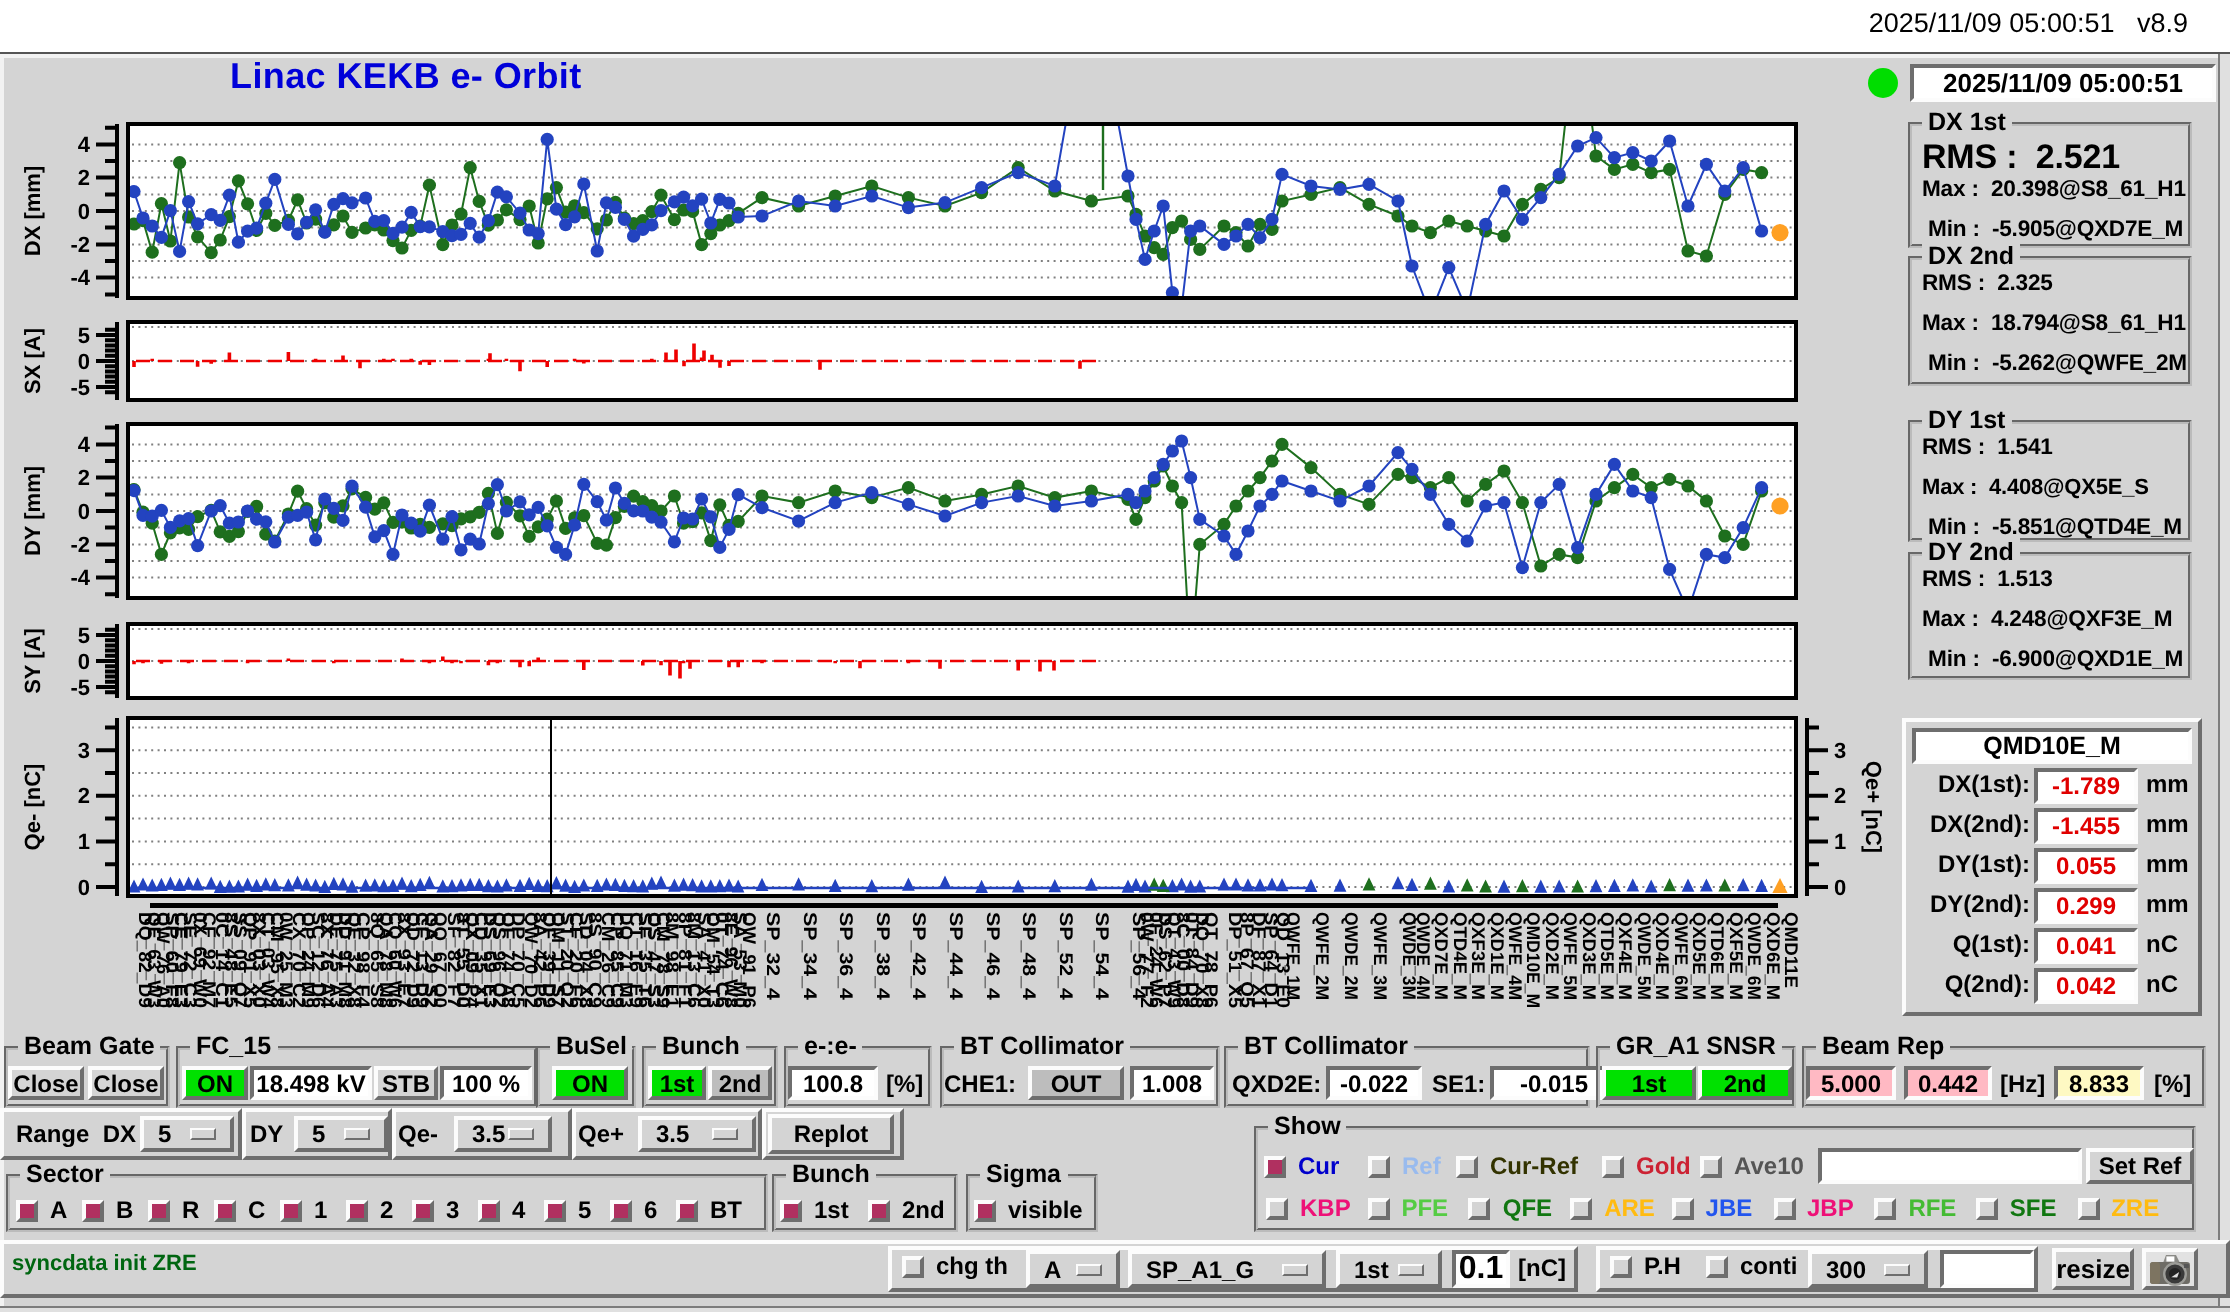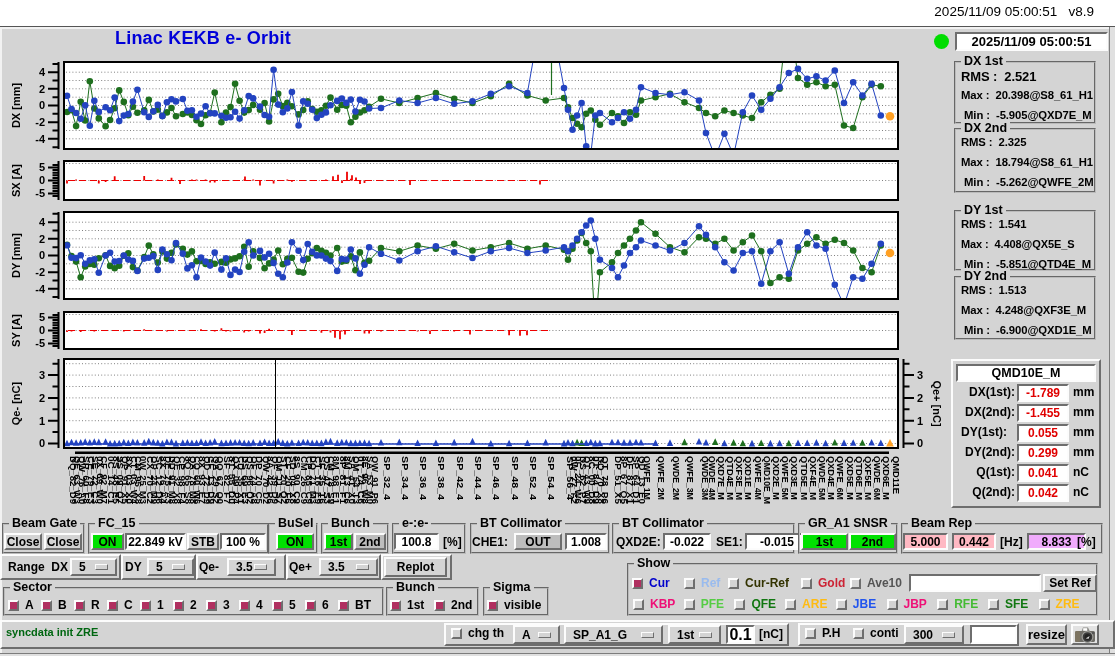--- a/index.html
+++ b/index.html
@@ -697,21 +697,21 @@
       <text transform="translate(20,180.5) rotate(-90)" text-anchor="middle">SX [A]</text>
       <text transform="translate(20,255.5) rotate(-90)" text-anchor="middle">DY [mm]</text>
       <text transform="translate(20,330.5) rotate(-90)" text-anchor="middle">SY [A]</text>
       <text transform="translate(20,403.5) rotate(-90)" text-anchor="middle">Qe- [nC]</text>
       <text transform="translate(933,403.5) rotate(90)" text-anchor="middle">Qe+ [nC]</text>
     </g>
     <rect x="75" y="451.5" width="814" height="2.5" fill="#000"></rect>
   </svg>
 <div class="grp" style="left:954px;top:61px;width:142px;height:63px">
     <span>DX 1st</span>
-    <div class="lbl" style="left:5px;top:6px;width:112px;font-size:13px;letter-spacing:-0.1px">RMS :&nbsp; 2.521</div>
+    <div class="lbl" style="left:5px;top:6px;width:112px;font-size:17px;letter-spacing:-0.1px">RMS :&nbsp; 2.521</div>
     <div class="lbl" style="left:5px;top:26px;width:134px;font-size:11.3px;letter-spacing:-0.1px">Max :&nbsp; 20.398@S8_61_H1</div>
     <div class="lbl" style="left:5px;top:46px;width:134px;font-size:11.3px;letter-spacing:-0.1px">&nbsp;Min :&nbsp; -5.905@QXD7E_M</div>
   </div>
 <div class="grp" style="left:954px;top:128px;width:142px;height:65px">
     <span>DX 2nd</span>
     <div class="lbl" style="left:5px;top:6px;width:134px;font-size:11.3px;letter-spacing:-0.1px">RMS :&nbsp; 2.325</div>
     <div class="lbl" style="left:5px;top:26px;width:134px;font-size:11.3px;letter-spacing:-0.1px">Max :&nbsp; 18.794@S8_61_H1</div>
     <div class="lbl" style="left:5px;top:46px;width:134px;font-size:11.3px;letter-spacing:-0.1px">&nbsp;Min :&nbsp; -5.262@QWFE_2M</div>
   </div>
 <div class="grp" style="left:954px;top:210px;width:142px;height:61px">
@@ -727,21 +727,21 @@
     <div class="lbl" style="left:5px;top:46px;width:134px;font-size:11.3px;letter-spacing:-0.1px">&nbsp;Min :&nbsp; -6.900@QXD1E_M</div>
   </div>
 <div class="abs raised" style="left:951px;top:359px;width:150px;height:149px">
     <div class="val" style="left:3px;top:3px;width:140px;height:18px;font-size:12.5px">QMD10E_M</div>
     <div class="lbl" style="left:0;top:24px;width:62px;text-align:right;font-size:12px">DX(1st):</div>
     <div class="val" style="left:64px;top:23px;width:52px;height:18px;color:#e00000;font-size:12px">-1.789</div>
     <div class="lbl" style="left:120px;top:24px;font-size:12px">mm</div>
     <div class="lbl" style="left:0;top:44px;width:62px;text-align:right;font-size:12px">DX(2nd):</div>
     <div class="val" style="left:64px;top:43px;width:52px;height:18px;color:#e00000;font-size:12px">-1.455</div>
     <div class="lbl" style="left:120px;top:44px;font-size:12px">mm</div>
-    <div class="lbl" style="left:0;top:64px;width:62px;text-align:center;font-size:12px">DY(1st):</div>
+    <div class="lbl" style="left:0;top:64px;width:62px;text-align:right;font-size:12px">DY(1st):</div>
     <div class="val" style="left:64px;top:63px;width:52px;height:18px;color:#e00000;font-size:12px">0.055</div>
     <div class="lbl" style="left:120px;top:64px;font-size:12px">mm</div>
     <div class="lbl" style="left:0;top:84px;width:62px;text-align:right;font-size:12px">DY(2nd):</div>
     <div class="val" style="left:64px;top:83px;width:52px;height:18px;color:#e00000;font-size:12px">0.299</div>
     <div class="lbl" style="left:120px;top:84px;font-size:12px">mm</div>
     <div class="lbl" style="left:0;top:104px;width:62px;text-align:right;font-size:12px">Q(1st):</div>
     <div class="val" style="left:64px;top:103px;width:52px;height:18px;color:#e00000;font-size:12px">0.041</div>
     <div class="lbl" style="left:120px;top:104px;font-size:12px">nC</div>
     <div class="lbl" style="left:0;top:124px;width:62px;text-align:right;font-size:12px">Q(2nd):</div>
     <div class="val" style="left:64px;top:123px;width:52px;height:18px;color:#e00000;font-size:12px">0.042</div>
@@ -749,21 +749,21 @@
   </div>
 <div class="grp" style="left:2px;top:523px;width:83px;height:31px">
     <span>Beam Gate</span>
   </div>
 <div class="btn" style="left:4px;top:533px;width:38px;height:17px">Close</div>
 <div class="btn" style="left:44px;top:533px;width:38px;height:17px">Close</div>
 <div class="grp" style="left:88px;top:523px;width:181px;height:31px">
     <span>FC_15</span>
   </div>
 <div class="btn" style="left:91px;top:533px;width:33px;height:17px;background:#00e100">ON</div>
-<div class="val" style="left:125px;top:533px;width:61px;height:17px">22.849 kV</div>
+<div class="val" style="left:125px;top:533px;width:61px;height:17px">18.498 kV</div>
 <div class="btn" style="left:187px;top:533px;width:32px;height:17px">STB</div>
 <div class="val" style="left:220px;top:533px;width:46px;height:17px">100 %</div>
 <div class="grp" style="left:268px;top:523px;width:50px;height:31px">
     <span>BuSel</span>
   </div>
 <div class="btn" style="left:276px;top:533px;width:38px;height:17px;background:#00e100">ON</div>
 <div class="grp" style="left:321px;top:523px;width:68px;height:31px">
     <span>Bunch</span>
   </div>
 <div class="btn" style="left:324px;top:533px;width:29px;height:17px;background:#00e100">1st</div>
@@ -790,21 +790,21 @@
     <span>GR_A1 SNSR</span>
   </div>
 <div class="btn" style="left:801px;top:533px;width:47px;height:17px;background:#00e100">1st</div>
 <div class="btn" style="left:849px;top:533px;width:47px;height:17px;background:#00e100">2nd</div>
 <div class="grp" style="left:901px;top:523px;width:202px;height:31px">
     <span>Beam Rep</span>
   </div>
 <div class="val" style="left:903px;top:533px;width:45px;height:17px;background:#ffb9c3">5.000</div>
 <div class="val" style="left:952px;top:533px;width:44px;height:17px;background:#ffb9c3">0.442</div>
 <div class="lbl" style="left:1000px;top:535px">[Hz]</div>
-<div class="val" style="left:1027px;top:533px;width:59px;height:17px;background:#f0abfc">8.833</div>
+<div class="val" style="left:1027px;top:533px;width:45px;height:17px;background:#fef9c3">8.833</div>
 <div class="lbl" style="left:1077px;top:535px">[%]</div>
 <div class="abs raised" style="left:0px;top:554px;width:121px;height:26px"></div>
 <div class="abs raised" style="left:121px;top:554px;width:75px;height:26px"></div>
 <div class="abs raised" style="left:196px;top:554px;width:90px;height:26px"></div>
 <div class="abs raised" style="left:286px;top:554px;width:95px;height:26px"></div>
 <div class="abs raised" style="left:381px;top:554px;width:71px;height:26px"></div>
 <div class="lbl" style="left:8px;top:560px">Range&nbsp; DX</div>
 <div class="opt" style="left:70px;top:558px;width:47px;height:18px">5<i></i></div>
 <div class="lbl" style="left:125px;top:560px">DY</div>
 <div class="opt" style="left:147px;top:558px;width:47px;height:18px">5<i></i></div>

